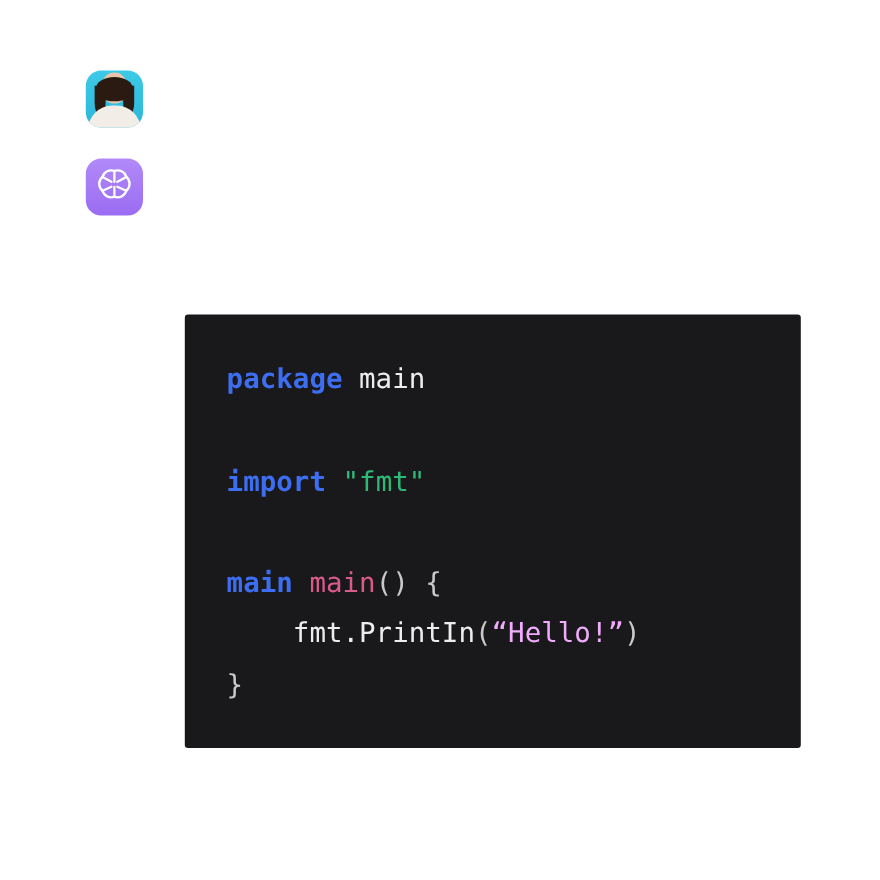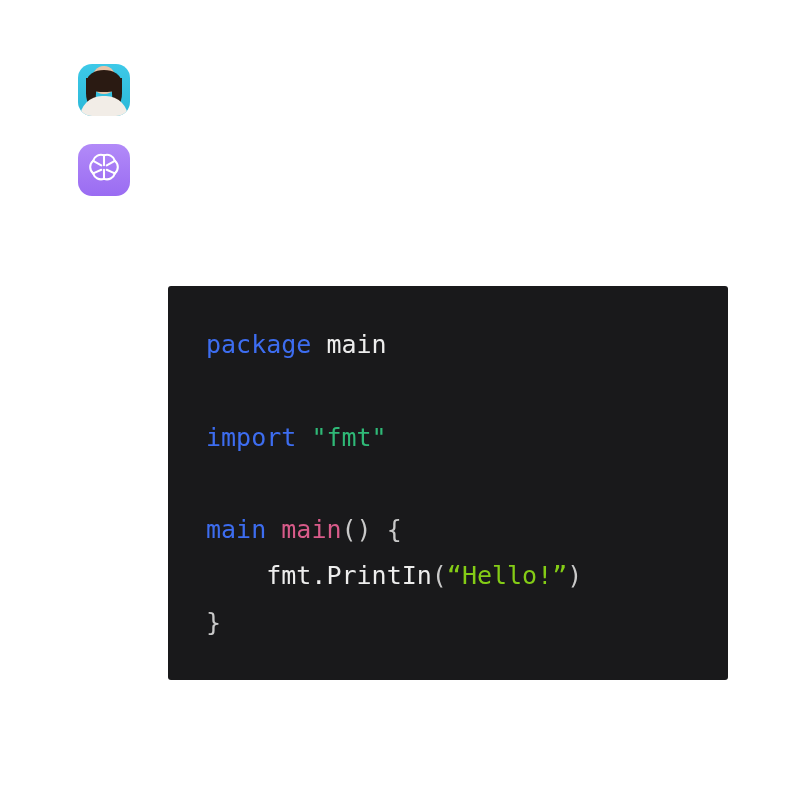--- a/index.html
+++ b/index.html
@@ -96,26 +96,26 @@
       width: 560px;
       background: #19191b;
       border-radius: 3px;
       padding: 36px 38px 34px;
       font-family: "SFMono-Regular", ui-monospace, Menlo, Consolas, monospace;
       font-size: 25px;
       line-height: 1.85;
       color: #e8e8e8;
       white-space: pre;
     }
-    .tok-kw { color: #3d6df0; }
+    .tok-kw { color: #3d6df0; font-weight: bold; }
     .tok-id { color: #ededed; }
     .tok-str { color: #2fb977; }
     .tok-fn { color: #d85b8a; }
     .tok-pn { color: #c9c9c9; }
-    .tok-str2 { color: #84cc16; }
+    .tok-str2 { color: #f0abfc; }
   </style>
 </head>
 <body>
 
 <div class="chat-column">
   <div class="msg-row">
     <div class="avatar avatar-user">
       <span class="hair"></span>
     </div>
     <div class="msg-body">

